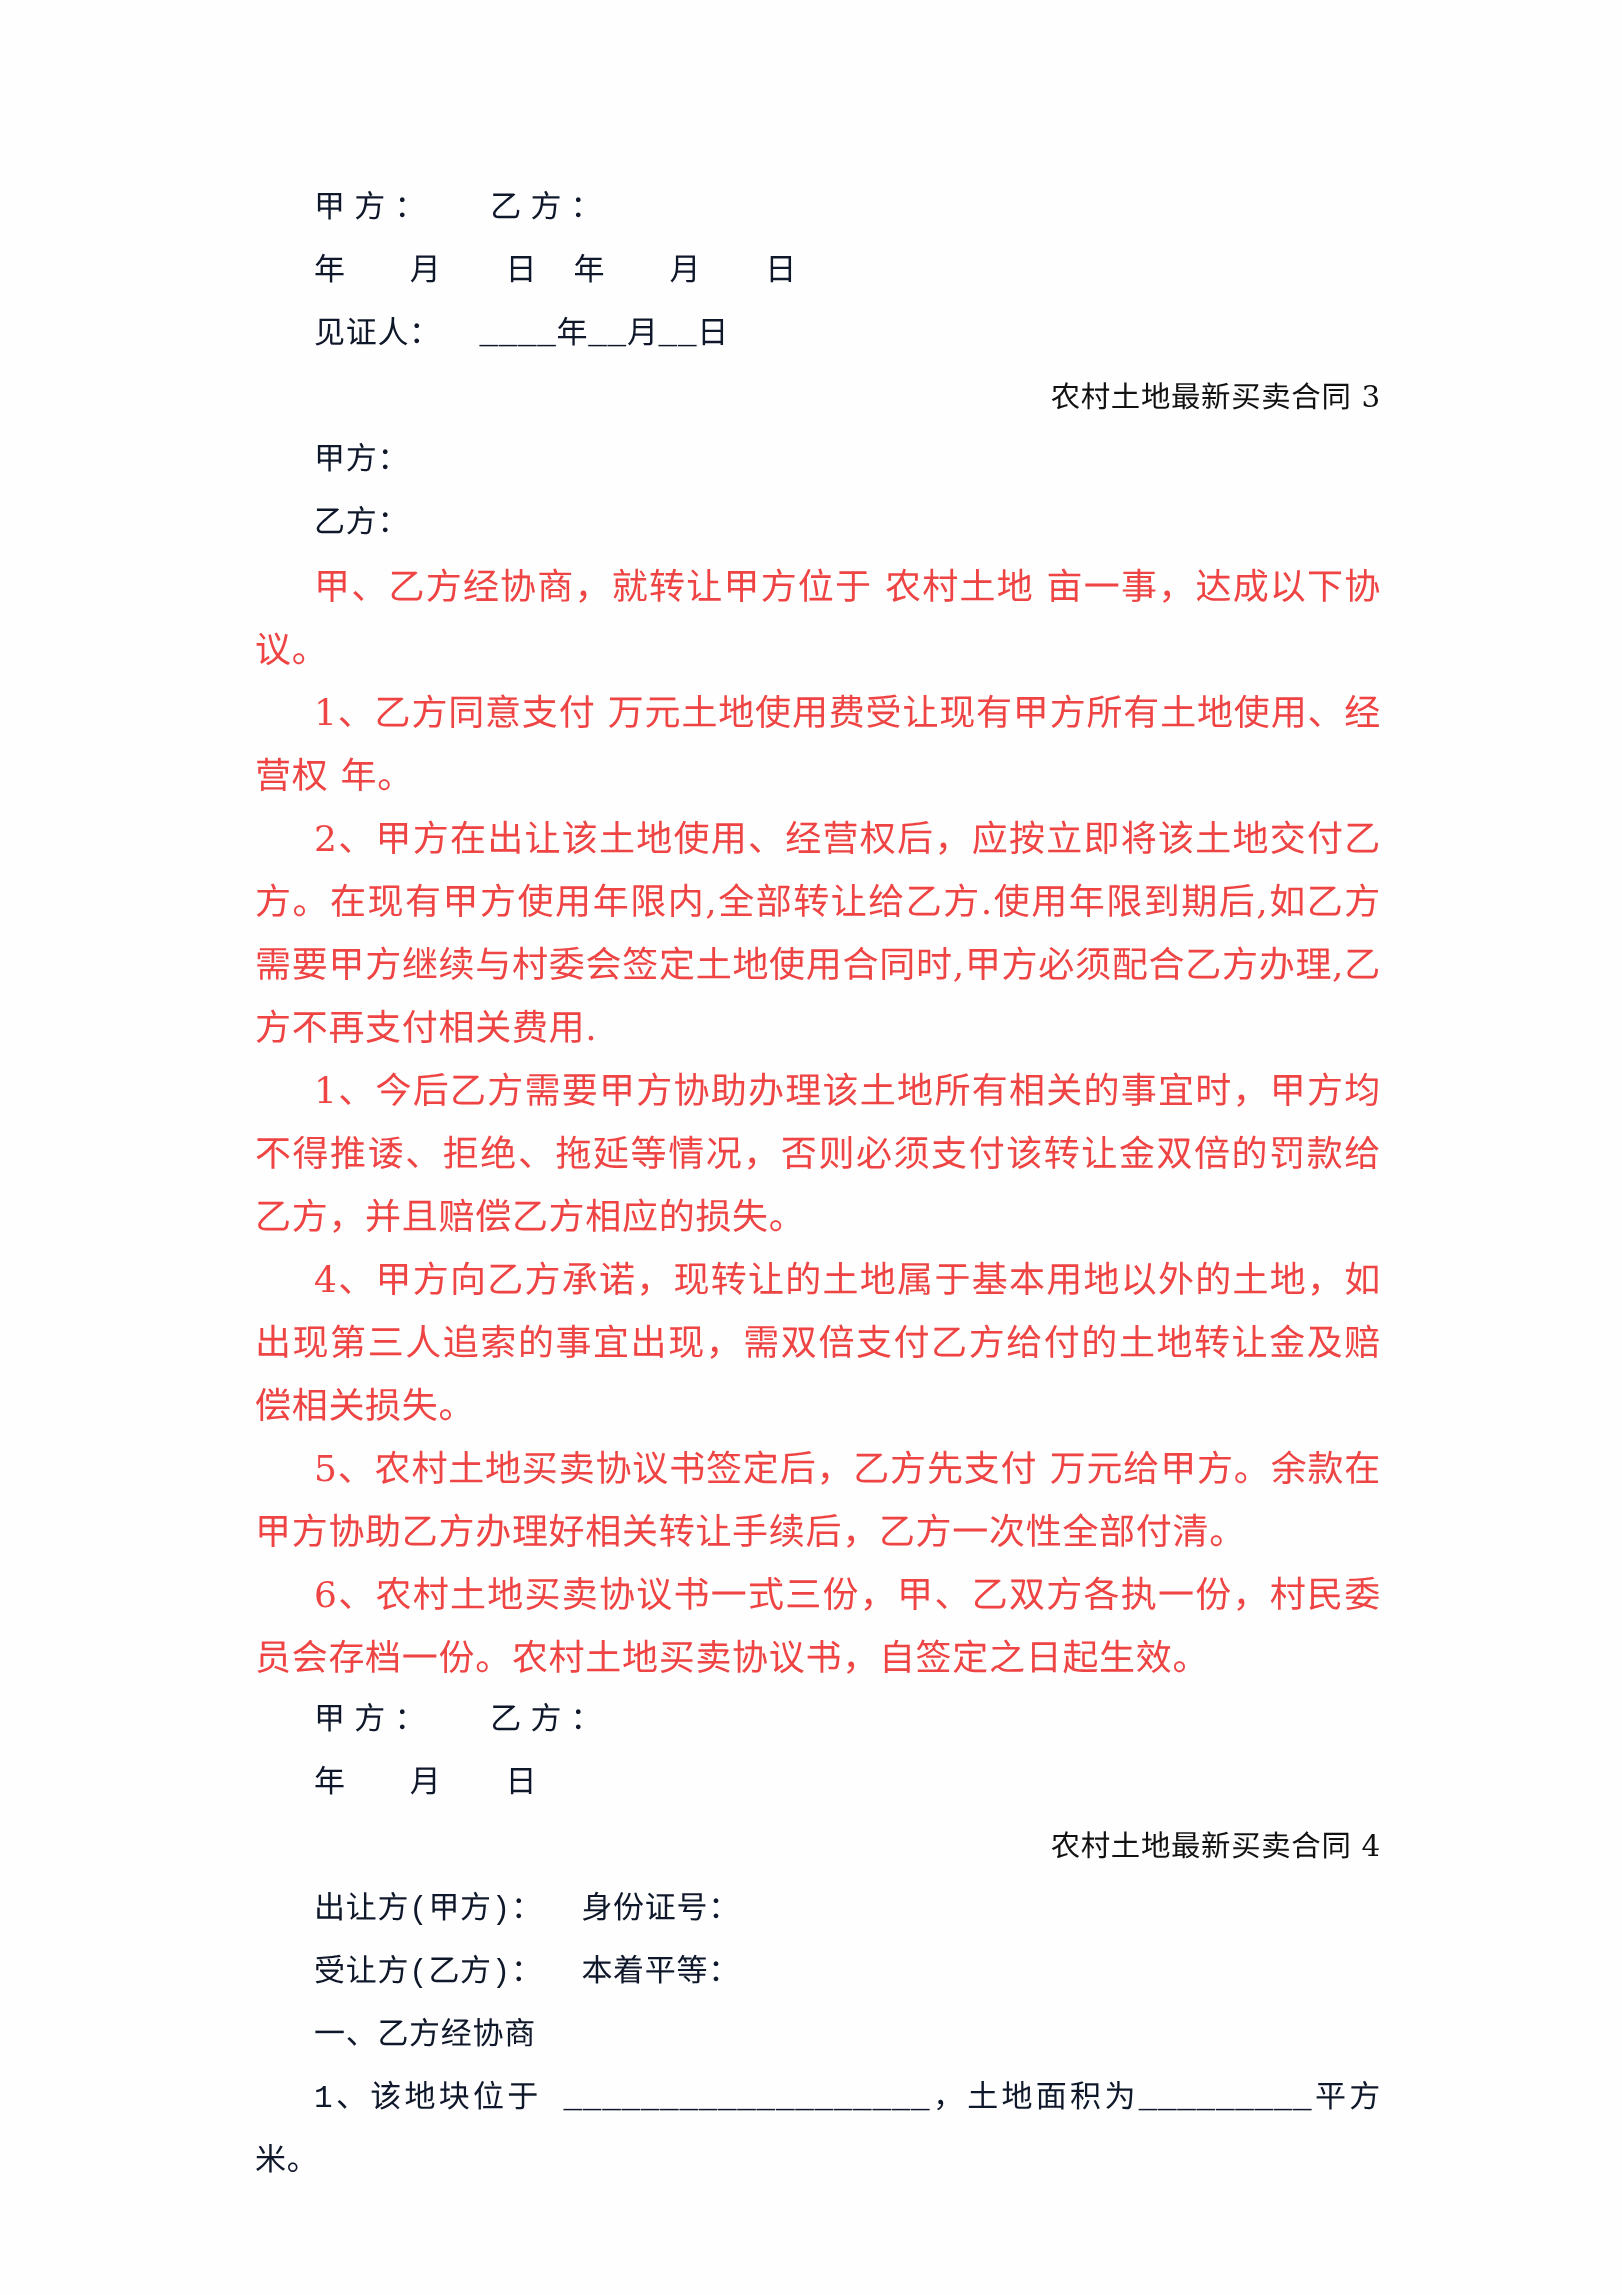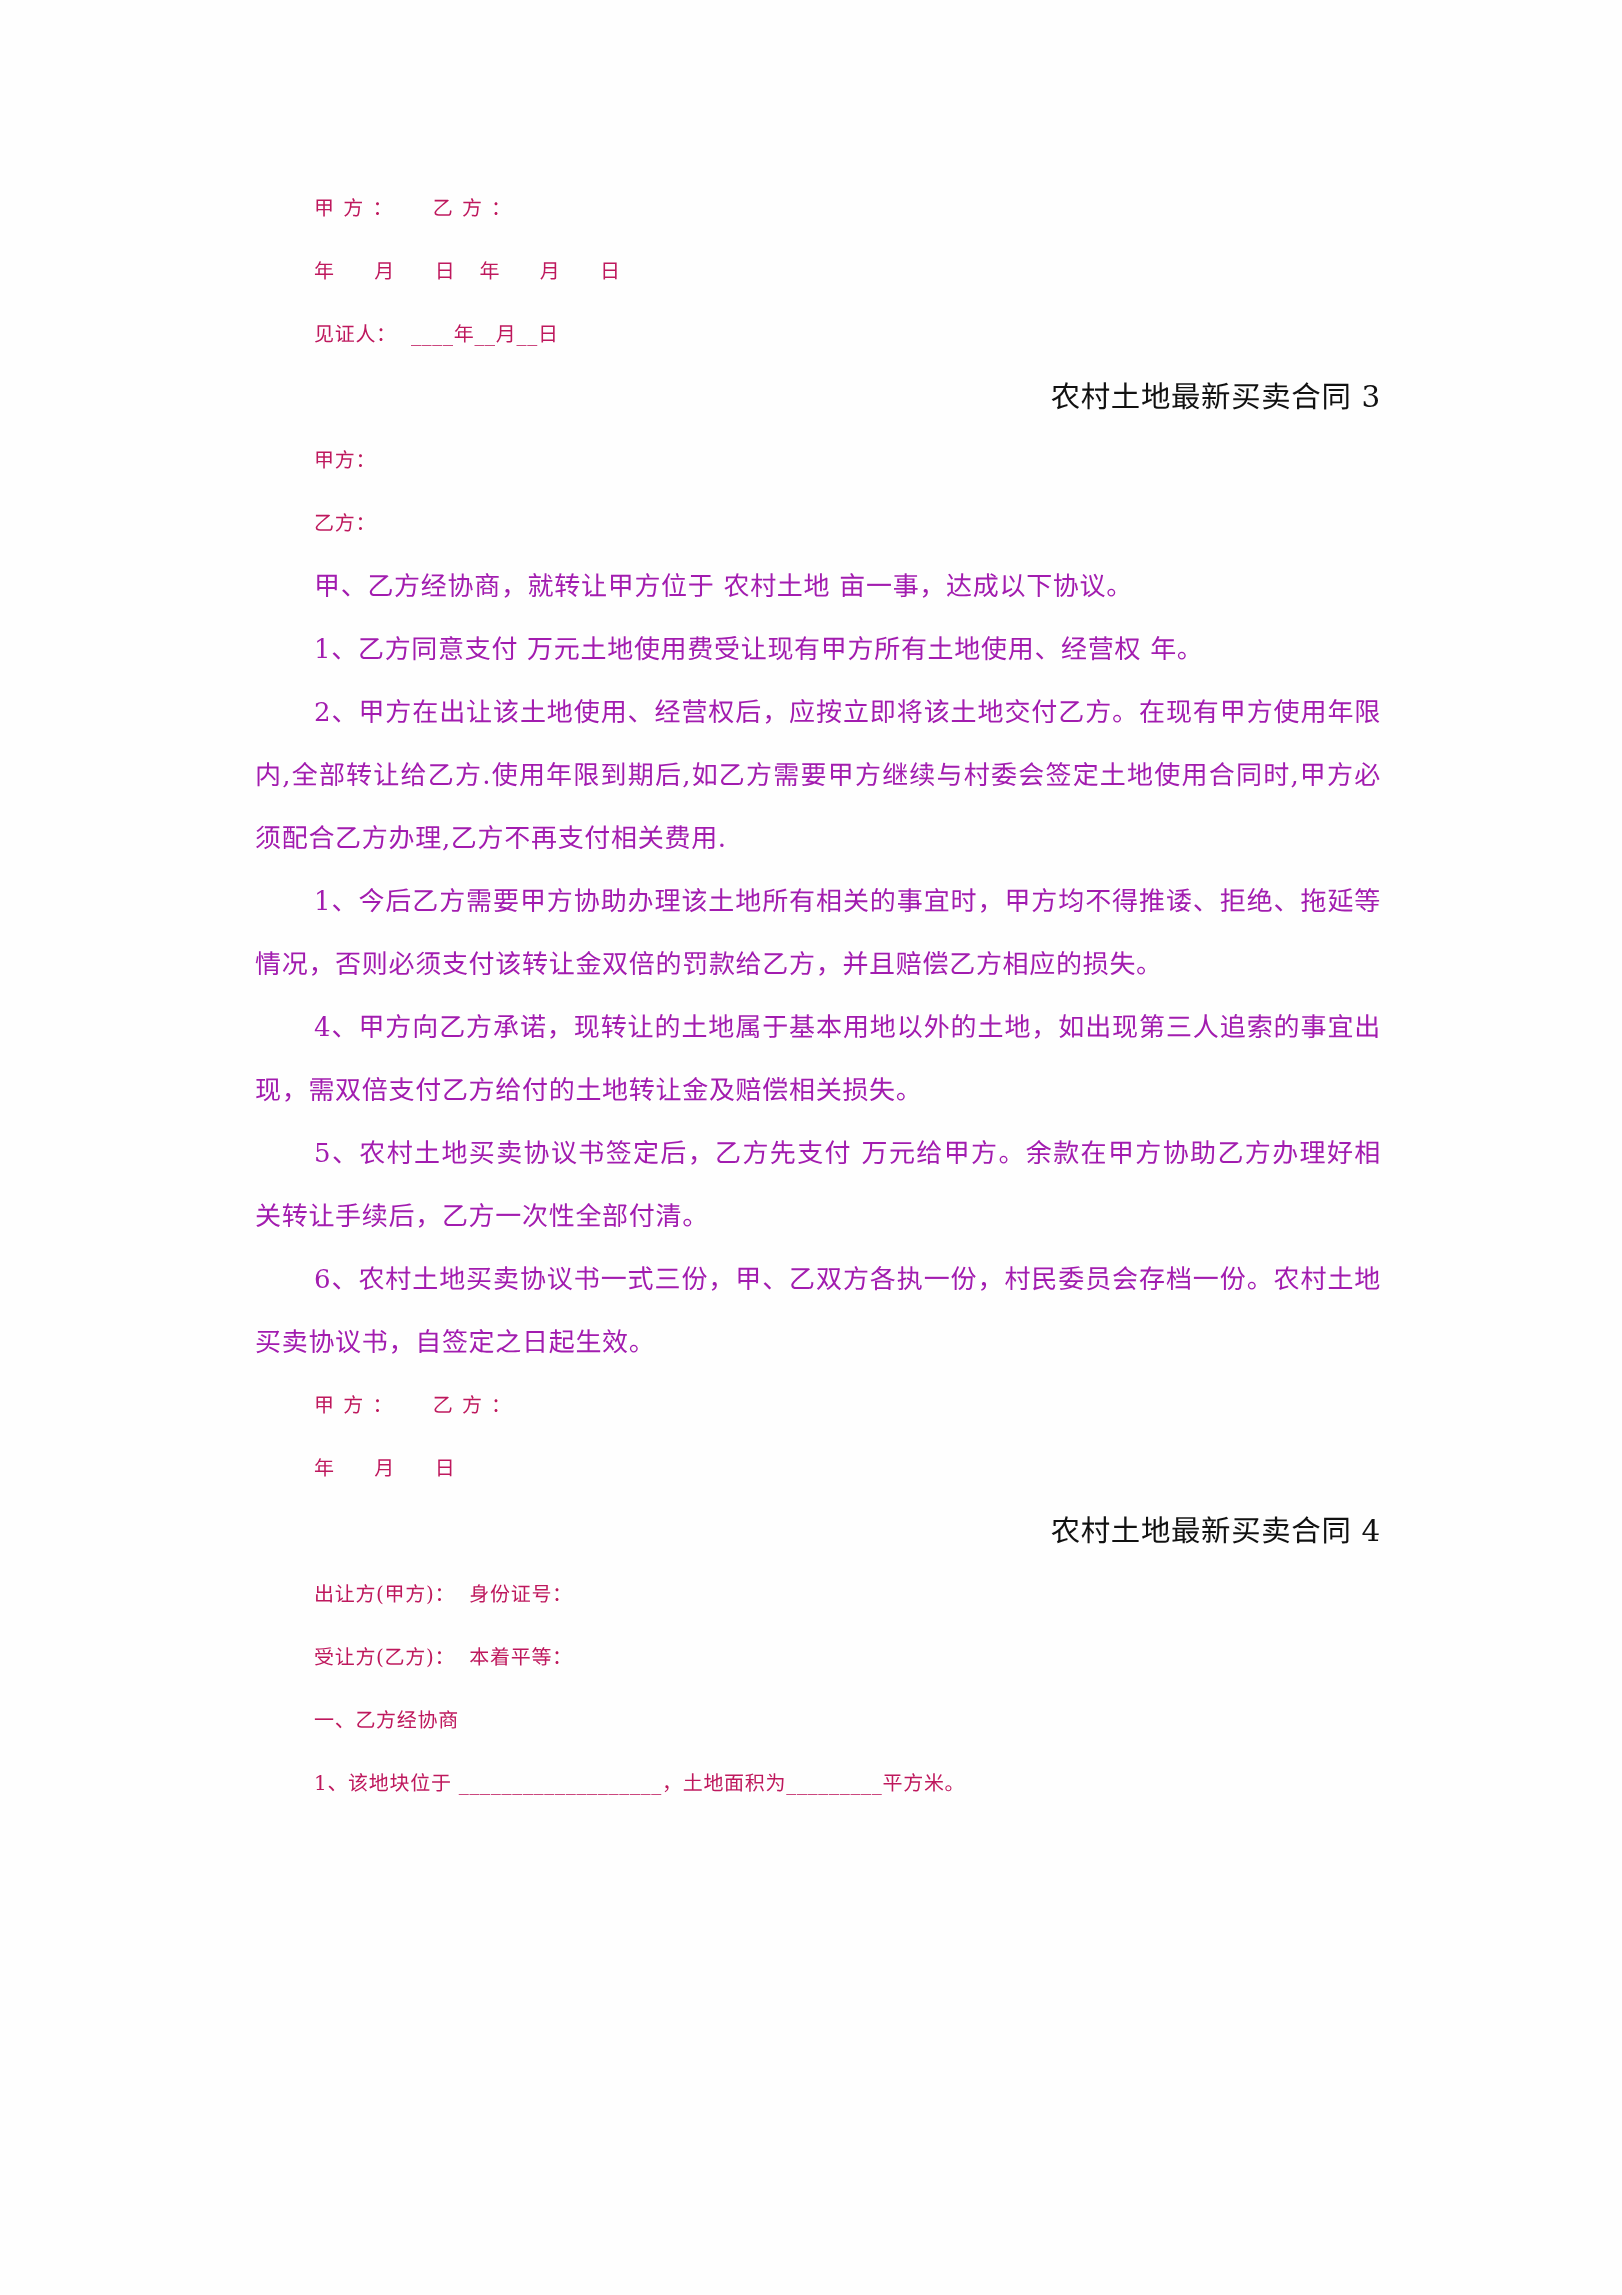--- a/index.html
+++ b/index.html
@@ -23,38 +23,39 @@
     background: #fefefe;
     box-sizing: border-box;
   }
   .content {
     position: absolute;
     left: 255px;
     top: 177px;
     width: 1126px;
   }
   .line {
-    font-size: 20px;
+    font-size: 31px;
     line-height: 63px;
     letter-spacing: 0.7px;
     white-space: pre-wrap;
     text-align: justify;
-    color: #be185d;
+    color: #0f172a;
+    font-family: Liberation Mono, monospace;
   }
   .indent {
     text-indent: 59px;
   }
   .para {
-    font-size: 26px;
+    font-size: 36px;
     line-height: 63px;
     letter-spacing: 0.7px;
     text-indent: 59px;
     text-align: justify;
     white-space: normal;
-    color: #a21caf;
+    color: #ef4444;
   }
   .heading {
     font-size: 29.4px;
     line-height: 63px;
     letter-spacing: 0.7px;
     text-indent: 26px;
     color: #111111;
     text-align: right;
   }
   .spaced {

